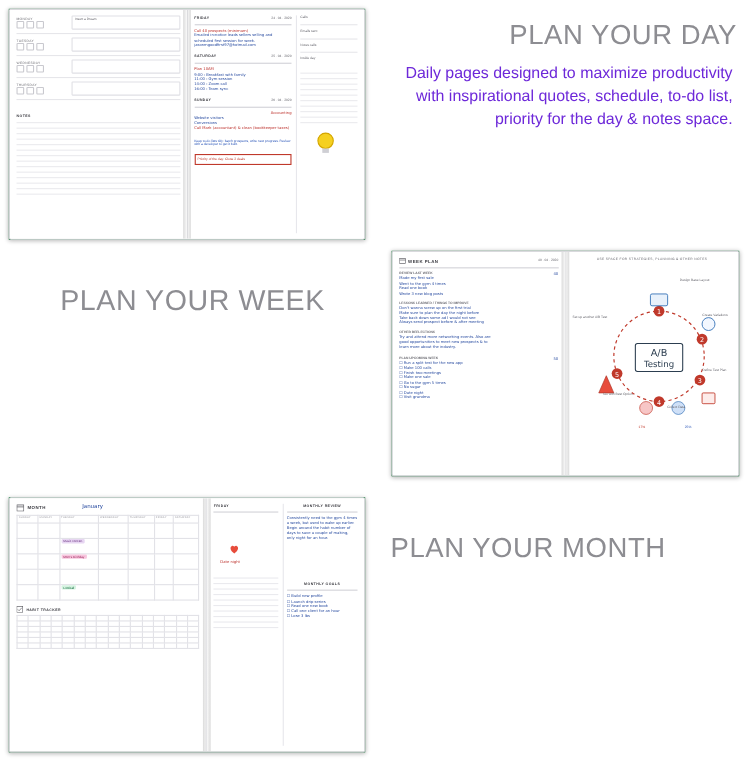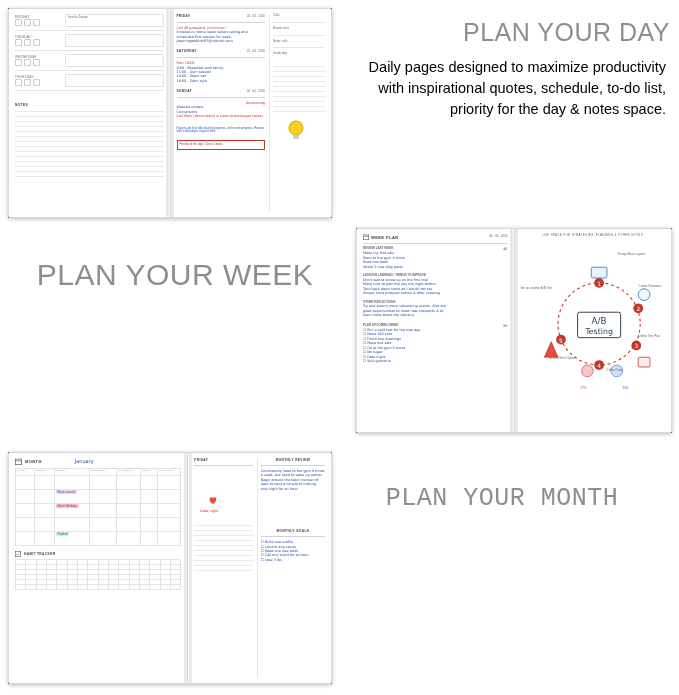--- a/index.html
+++ b/index.html
@@ -35,21 +35,21 @@
 
   
   .copy{position:absolute;}
   .copy h2{
     margin:0 0 10px 0;
     color:#8d8d92;
     font-weight:400;
     letter-spacing:0.5px;
   }
   .copy p{
-    margin:4px;color:#000000;font-weight:400;
+    margin:4px;color:#6d28d9;font-weight:400;
   }
 
   
   .rule{height:1px;background:#e6e6ea;margin:3px 0;}
   .rule.dark{background:#d2d2d8;}
   .tiny{font-size:3px;line-height:1.25;color:#6b6b72;}
   .tiny.blue{color:#2b56b8;}
   .tiny.red{color:#c0392b;}
   .hw{font-family:"DejaVu Sans", sans-serif;font-size:3.4px;color:#23479e;line-height:1.3;}
   .hw.red{color:#bb2d28;}
@@ -77,24 +77,24 @@
   #month td,#month th{border:1px solid #e2e2e7;height:13px;font-size:2.6px;color:#8a8a91;font-weight:400;padding:0 1px;vertical-align:top;}
   #month th{height:6px;font-size:2.4px;color:#9b9ba2;letter-spacing:.2px;text-align:left;}
   #habit td{height:4px;}
 
   
   #copy-day{left:352px;top:18px;width:318px;text-align:right;}
   #copy-day h2{font-size:25px;}
   #copy-day p{font-size:14.5px;line-height:1.45;}
 
   #copy-week{left:10px;top:258px;width:330px;text-align:center;}
-  #copy-week h2{font-size:30px;}
+  #copy-week h2{font-size:26px;}
   #copy-week p{font-size:14.5px;line-height:1.45;}
 
-  #copy-month{left:342px;top:484px;width:320px;text-align:center;font-family:Liberation Mono, monospace;}
+  #copy-month{left:355px;top:484px;width:320px;text-align:left;}
   #copy-month h2{font-size:25px;}
   #copy-month p{font-size:14.5px;line-height:1.45;}
   .chip{display:inline-block;padding:0 2px;border-radius:1px;font-size:2.8px;}
 </style>
 </head>
 <body>
 
 <div class="canvas">
 
   <div class="photo" id="daily">

